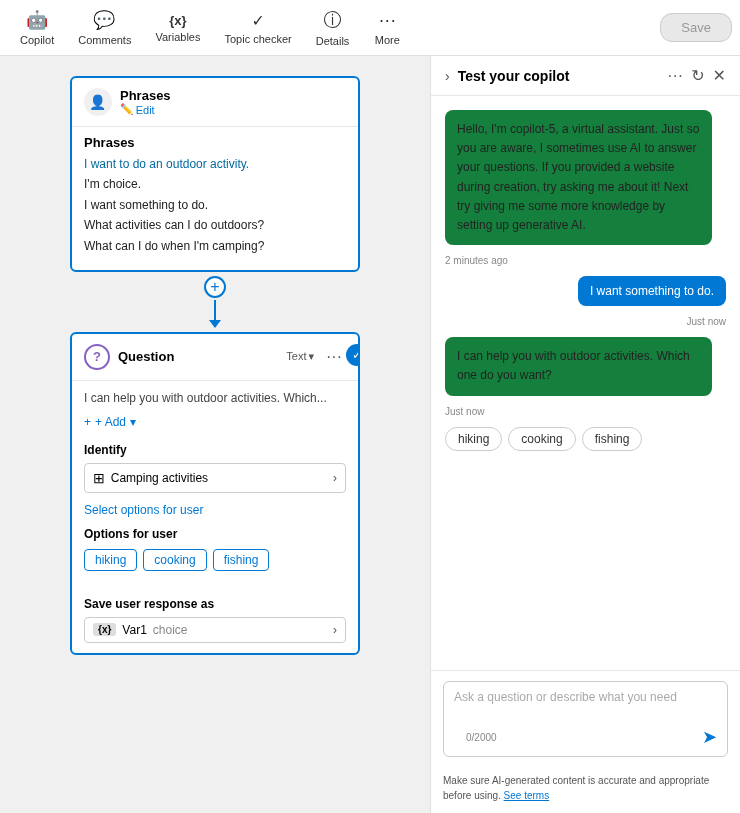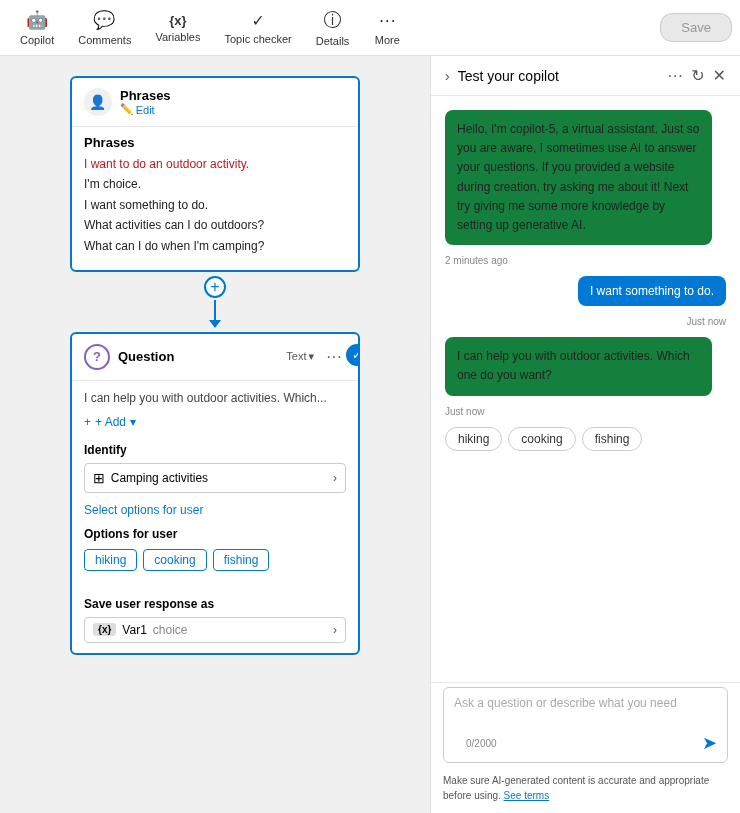--- a/index.html
+++ b/index.html
@@ -261,21 +261,21 @@
       height: 100%;
     }
     .test-header {
       display: flex;
       align-items: center;
       padding: 10px 14px;
       border-bottom: 1px solid #e8e8e8;
       gap: 8px;
     }
     .test-expand { color: #555; font-size: 14px; cursor: pointer; }
-    .test-title { font-weight: 400; font-size: 14px; flex: 1; }
+    .test-title { font-weight: 700; font-size: 14px; flex: 1; }
     .test-icons { display: flex; gap: 8px; align-items: center; }
     .test-icon { color: #555; font-size: 16px; cursor: pointer; }
 
     .test-messages {
       flex: 1;
       overflow-y: auto;
       padding: 14px;
       display: flex;
       flex-direction: column;
       gap: 10px;
@@ -320,21 +320,21 @@
       border-radius: 16px;
       padding: 4px 12px;
       font-size: 12px;
       cursor: pointer;
       background: #fff;
       color: #333;
     }
 
     .test-input-area {
       border-top: 1px solid #e8e8e8;
-      padding: 4px 12px;
+      padding: 10px 12px;
     }
     .test-input-box {
       border: 1px solid #ccc;
       border-radius: 6px;
       padding: 8px 10px;
       display: flex;
       flex-direction: column;
       gap: 6px;
     }
     .test-input-text {
@@ -400,21 +400,21 @@
           <span class="phrases-title">Phrases</span>
           <span class="phrases-edit">
             <span>✏️</span>
             <span>Edit</span>
           </span>
         </div>
       </div>
       <div class="phrases-body">
         <div class="label">Phrases</div>
         <div id="phrases-list">
-            <p style="font-size: 12px; line-height: 1.7; color: #b91c1c;">I want to do an outdoor activity.</p>
+            <p style="font-size: 12px; line-height: 1.7; color: #0369a1;">I want to do an outdoor activity.</p>
             <p style="font-size: 12px; line-height: 1.7; color: rgb(34, 34, 34);">I'm choice.</p>
             <p style="font-size: 12px; line-height: 1.7; color: rgb(34, 34, 34);">I want something to do.</p>
             <p style="font-size: 12px; line-height: 1.7; color: rgb(34, 34, 34);">What activities can I do outdoors?</p>
             <p style="font-size: 12px; line-height: 1.7; color: rgb(34, 34, 34);">What can I do when I'm camping?</p>
           </div>
       </div>
     </div>
 
     <div class="connector">
       <div class="connector-plus">+</div>

